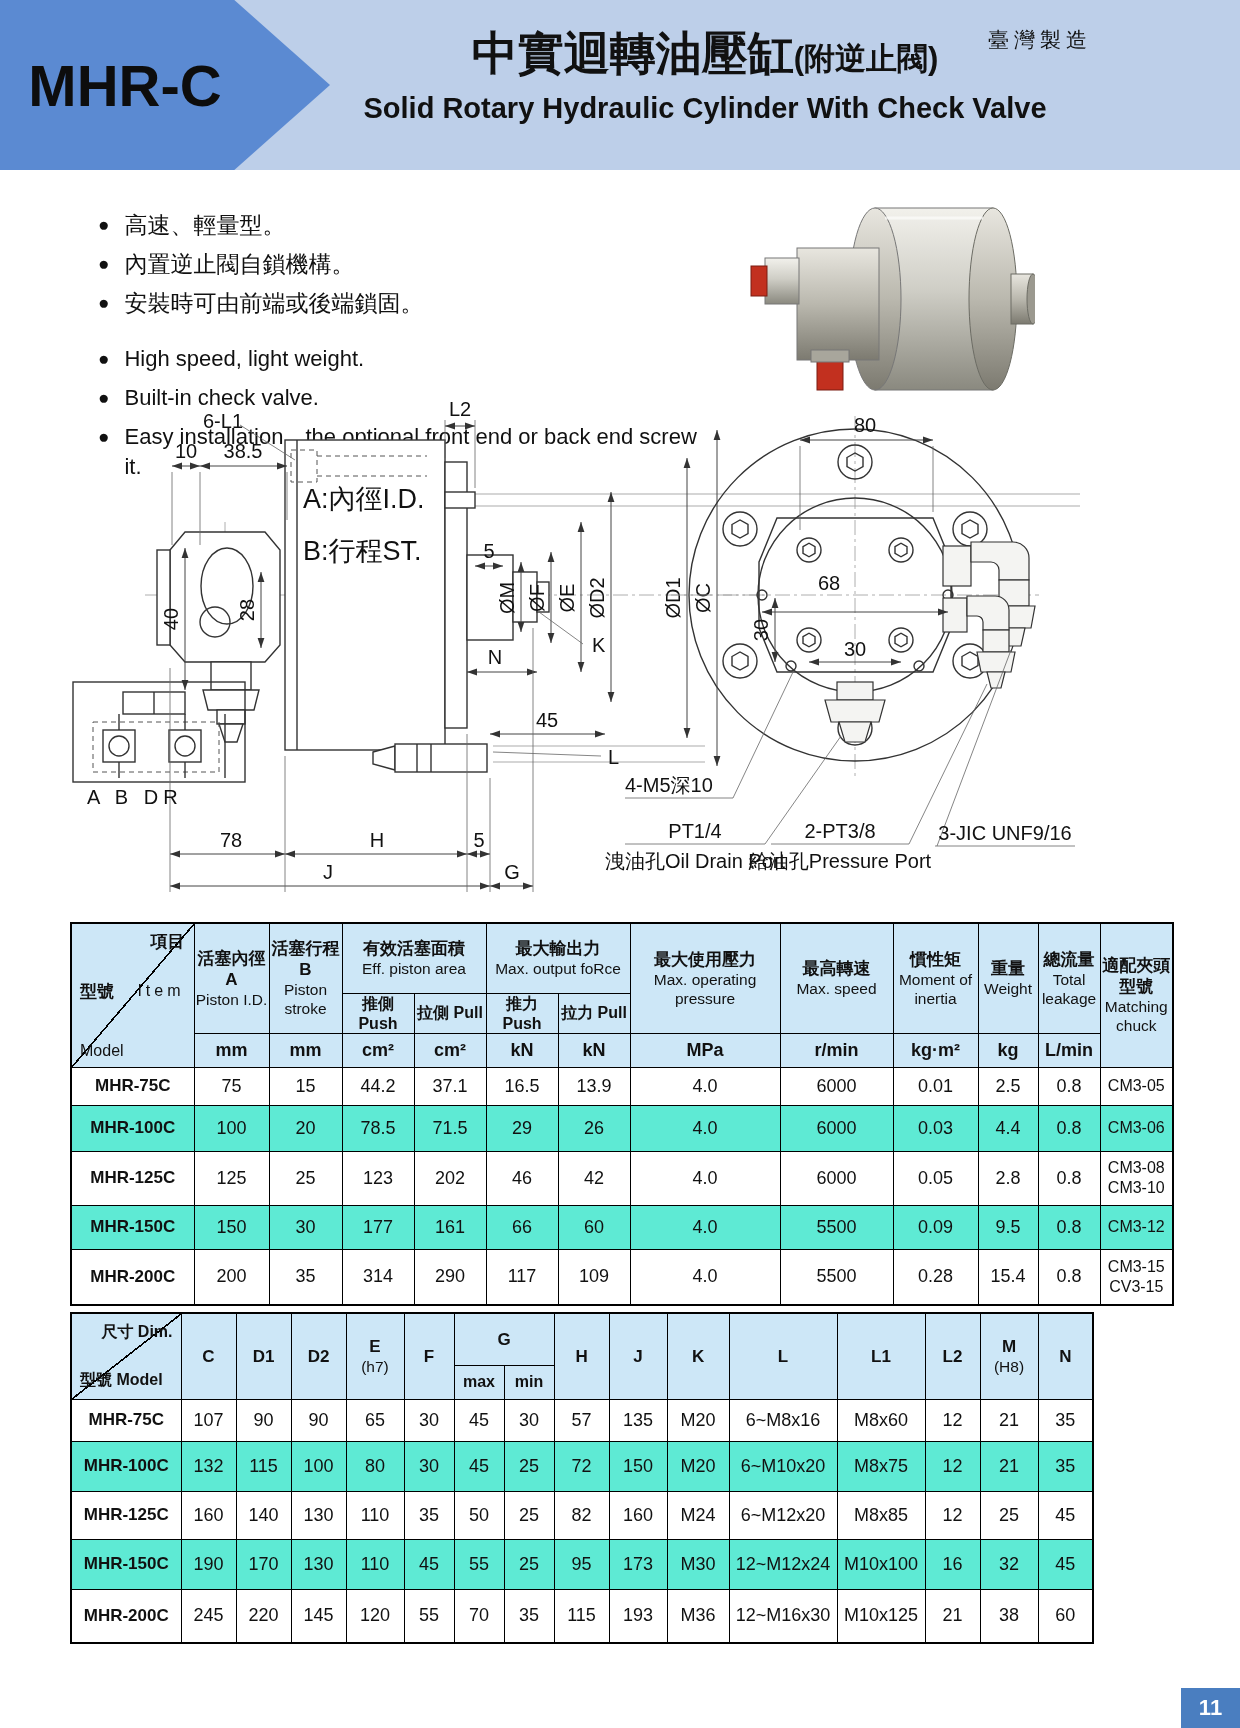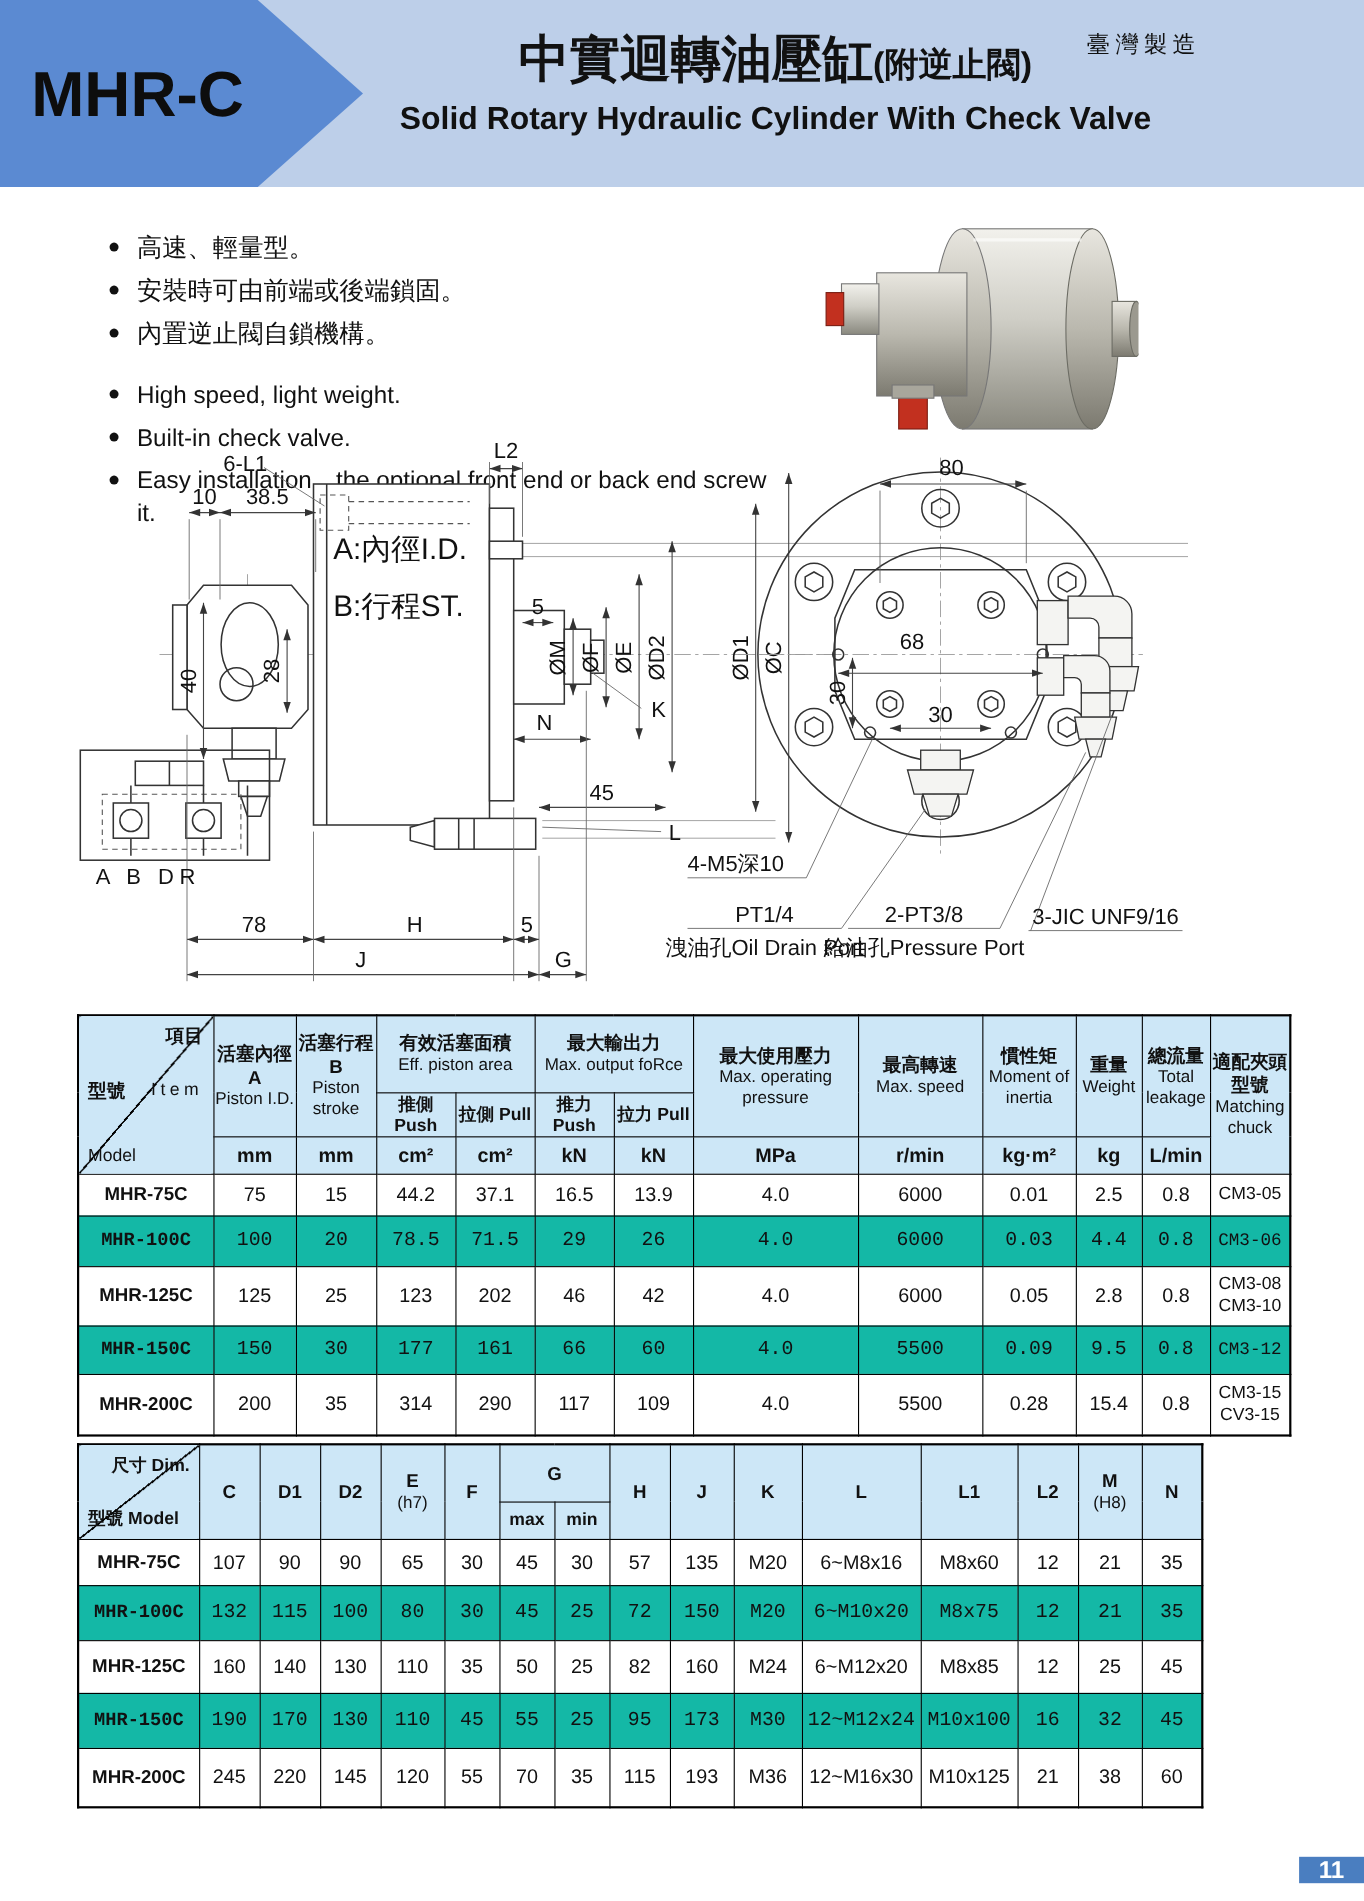--- a/index.html
+++ b/index.html
@@ -37,61 +37,61 @@
   .thin{stroke:#888;stroke-width:0.7;fill:none;}
   text.dt{font-family:"Liberation Sans","DejaVu Sans",sans-serif;font-size:20px;fill:#111;}
   text.dt2{font-size:27px;}
 
   
   table{border-collapse:collapse;table-layout:fixed;}
   .sp{position:absolute;left:70px;top:922px;width:1102px;border:2px solid #000;}
   .dt-t{position:absolute;left:70px;top:1312px;width:1022px;border:2px solid #000;}
   td,th{border:1px solid #000;text-align:center;vertical-align:middle;padding:0;font-weight:normal;}
   .hb{background:#cde7f7;}
-  .gr td{background:#14b8a6;font-family:Liberation Mono, monospace;}
+  .gr td{background:#5eead4;}
   .hz{font-size:17px;font-weight:600;line-height:21px;}
   .he{font-size:15.5px;font-weight:500;line-height:19px;}
   .sub{font-size:16px;font-weight:600;}
   .unit{font-size:18px;font-weight:600;}
   .mdl{font-size:17px;font-weight:700;}
   .val{font-size:18px;}
   .chk{font-size:16px;line-height:20px;}
   tbody tr{border-top:1.5px solid #000;}
   .corner{position:relative;background-image:linear-gradient(to bottom right,
       transparent calc(50% - 0.8px),#000 calc(50% - 0.8px),#000 calc(50% + 0.8px),transparent calc(50% + 0.8px));}
   .c-a{position:absolute;top:6px;right:9px;font-size:17px;font-weight:600;}
   .c-b{position:absolute;top:58px;right:9px;font-size:16px;letter-spacing:4px;}
   .c-c{position:absolute;top:56px;left:8px;font-size:17px;font-weight:600;}
   .c-d{position:absolute;bottom:7px;left:8px;font-size:16px;}
   .c2-a{position:absolute;top:8px;right:8px;font-size:16px;font-weight:600;}
   .c2-d{position:absolute;bottom:8px;left:8px;font-size:16px;font-weight:600;margin-top:12px;}
 
   .footnote{position:absolute;left:86px;top:1652px;font-size:17px;}
-  .pageno{position:absolute;left:1181px;top:1688px;width:59px;height:24px;background:#4a7ec0;
+  .pageno{position:absolute;left:1181px;top:1688px;width:59px;height:40px;background:#4a7ec0;
           color:#fff;font-size:22px;font-weight:700;display:flex;align-items:center;justify-content:center;}
 </style>
 </head>
 <body>
 
 <div id="page">
 
   <div class="hdr">
     <div class="hdr-arrow"></div>
     <div class="hdr-model">MHR-C</div>
     <div class="hdr-titles">
       <div class="t-zh"><span>中實迴轉油壓缸</span><span class="t-zh-paren">(附逆止閥)</span></div>
       <div class="t-en">Solid Rotary Hydraulic Cylinder With Check Valve</div>
     </div>
     <div class="made-in">臺灣製造</div>
   </div>
 
   <div class="features">
     <div class="feat zh">高速、輕量型。</div>
+    <div class="feat zh">內置逆止閥自鎖機構。</div>
     <div class="feat zh">安裝時可由前端或後端鎖固。</div>
-    <div class="feat zh">內置逆止閥自鎖機構。</div>
     <div class="feat-gap"></div>
     <div class="feat en">High speed, light weight.</div>
     <div class="feat en">Built-in check valve.</div>
     <div class="feat en">Easy installation，the optional front end or back end screw it.</div>
   </div>
 
   <svg viewBox="0 0 310 215" style="position:absolute;left:725px;top:190px;width:310px;height:215px">
     <defs>
       <linearGradient id="met1" x1="0" y1="0" x2="0" y2="1">
         <stop offset="0" stop-color="#f2f1ec"></stop>

